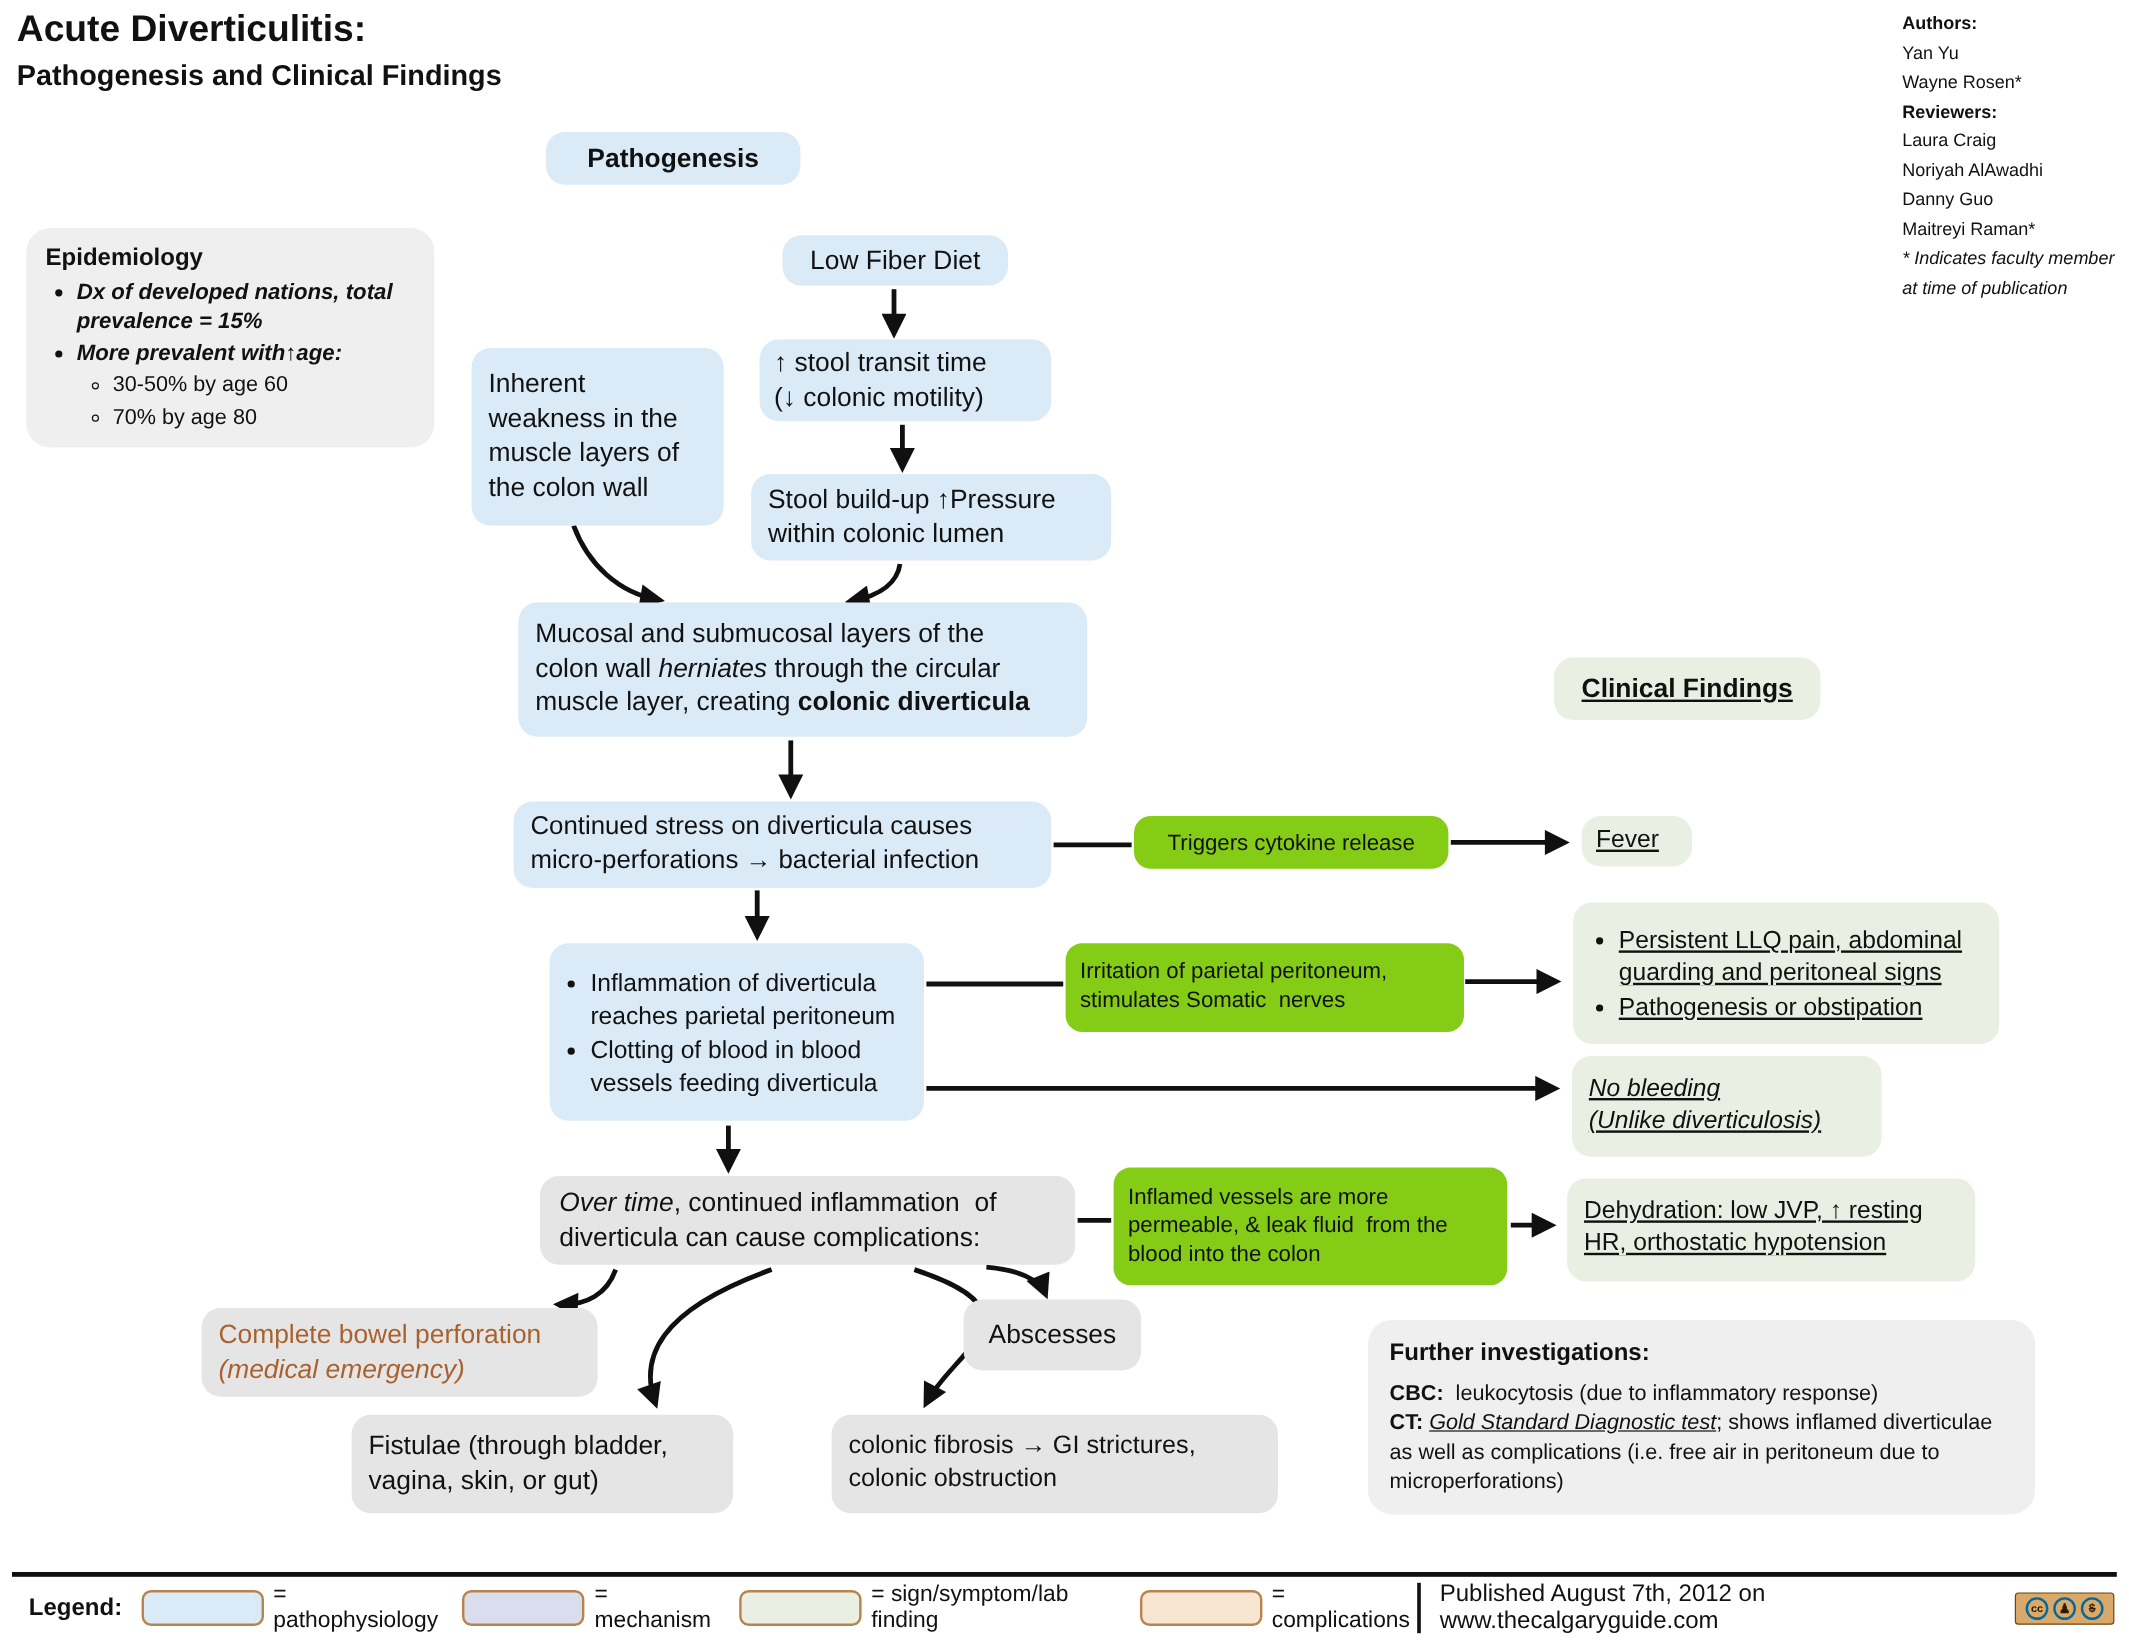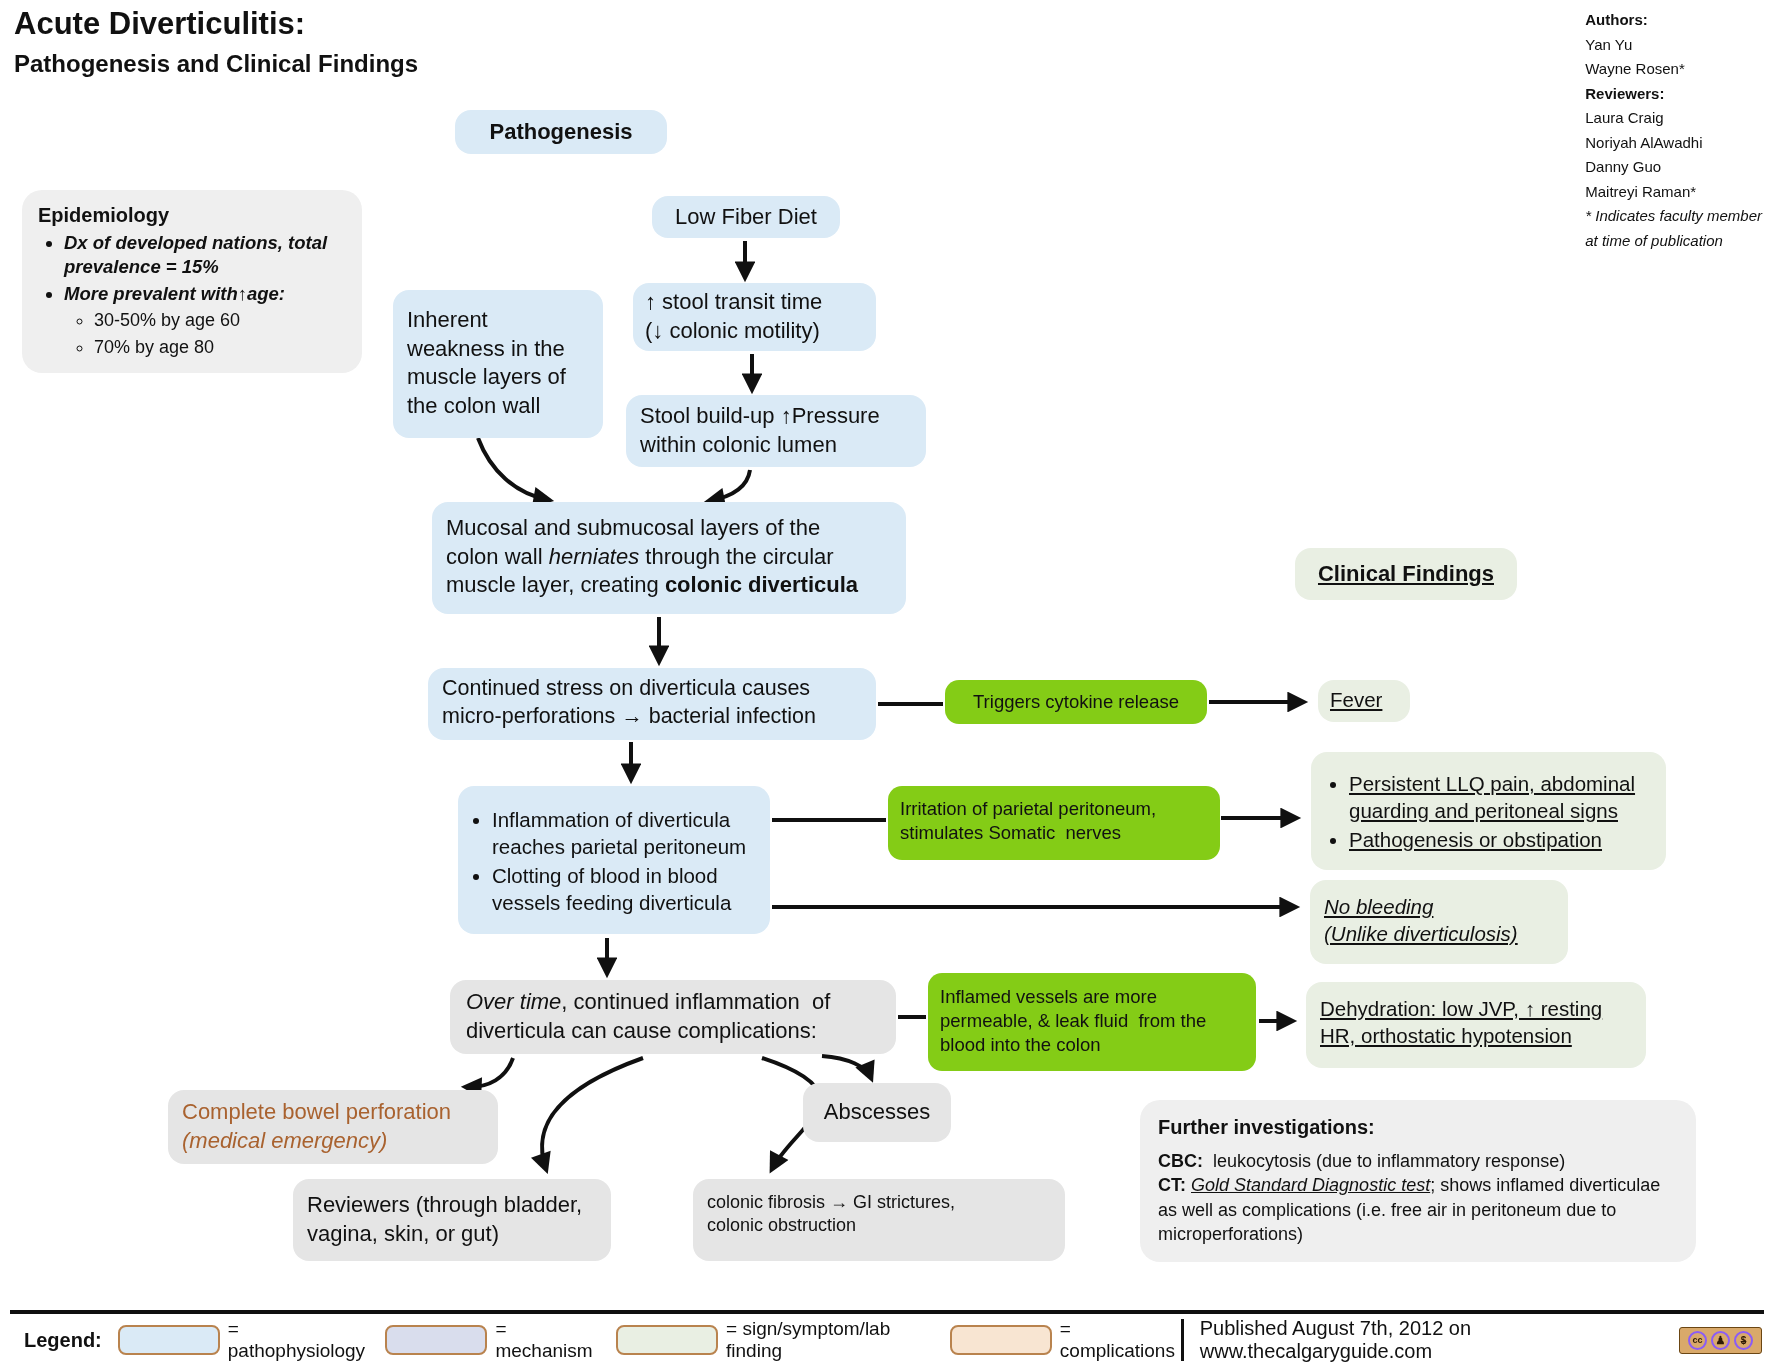--- a/index.html
+++ b/index.html
@@ -14,21 +14,21 @@
   .comp{background:#e5e5e5}
   .gray{background:#efefef;border-radius:20px}
   .center{display:flex;align-items:center;justify-content:center;text-align:center}
   .pre{white-space:pre-wrap}
   .arrows{position:absolute;left:0;top:0;pointer-events:none}
   ul{margin:0;padding-left:26px}
   li{margin:3px 0}
   u{text-decoration:underline}
   .legend-swatch{width:102px;height:30px;border:2px solid #b9834e;border-radius:8px;margin-left:16px;flex:0 0 auto}
   .legend-text{font-size:19px;margin-left:8px}
-  .cc-circ{width:19px;height:19px;border:2px solid #8b5cf6;border-radius:50%;display:inline-flex;
+  .cc-circ{width:19px;height:19px;border:2px solid #0369a1;border-radius:50%;display:inline-flex;
            align-items:center;justify-content:center;font-weight:bold;color:#2e1a05}
 </style>
 </head>
 <body>
 
 <div id="canvas">
 
   <svg class="arrows" width="1774" height="1367">
     <defs>
       <marker id="ah" viewBox="0 0 10 10" refX="7.5" refY="5" markerWidth="6" markerHeight="5.2" orient="auto">
@@ -160,25 +160,25 @@
   <div class="box comp pre" style="left:450px;top:980px;width:446px;height:74px;font-size:22px;padding:8px 16px"><i>Over time</i><span>, continued inflammation  of diverticula can cause complications:</span></div>
 
   <div class="box comp" style="left:168px;top:1090px;width:330px;height:74px;font-size:22px;color:#a9622f">
     <div>Complete bowel perforation</div>
     <div style="font-style:italic">(medical emergency)</div>
   </div>
 
   <div class="box comp center" style="left:803px;top:1083px;width:148px;height:59px;font-size:22px">Abscesses</div>
 
   <div class="box comp" style="left:293px;top:1179px;width:318px;height:82px;font-size:22px;padding:12px 14px">
-    <div>Reviewers (through bladder,</div>
+    <div>Fistulae (through bladder,</div>
     <div>vagina, skin, or gut)</div>
   </div>
 
-  <div class="box comp" style="left:693px;top:1179px;width:372px;height:82px;font-size:18px;padding:12px 14px">
+  <div class="box comp" style="left:693px;top:1179px;width:372px;height:82px;font-size:21px;padding:12px 14px">
     <div>colonic fibrosis → GI strictures,</div>
     <div>colonic obstruction</div>
   </div>
 
   <div class="box gray" style="left:1140px;top:1100px;width:556px;height:162px;padding:14px 18px;font-size:18px;line-height:1.35">
     <div style="font-weight:bold;font-size:20px;margin-bottom:8px">Further investigations:</div>
     <div class="pre"><b>CBC:</b><span>  leukocytosis (due to inflammatory response)</span></div>
     <div><b>CT:</b><span> </span><i><u>Gold Standard Diagnostic test</u></i><span>; shows inflamed diverticulae as well as complications (i.e. free air in peritoneum due to microperforations)</span></div>
   </div>
 

